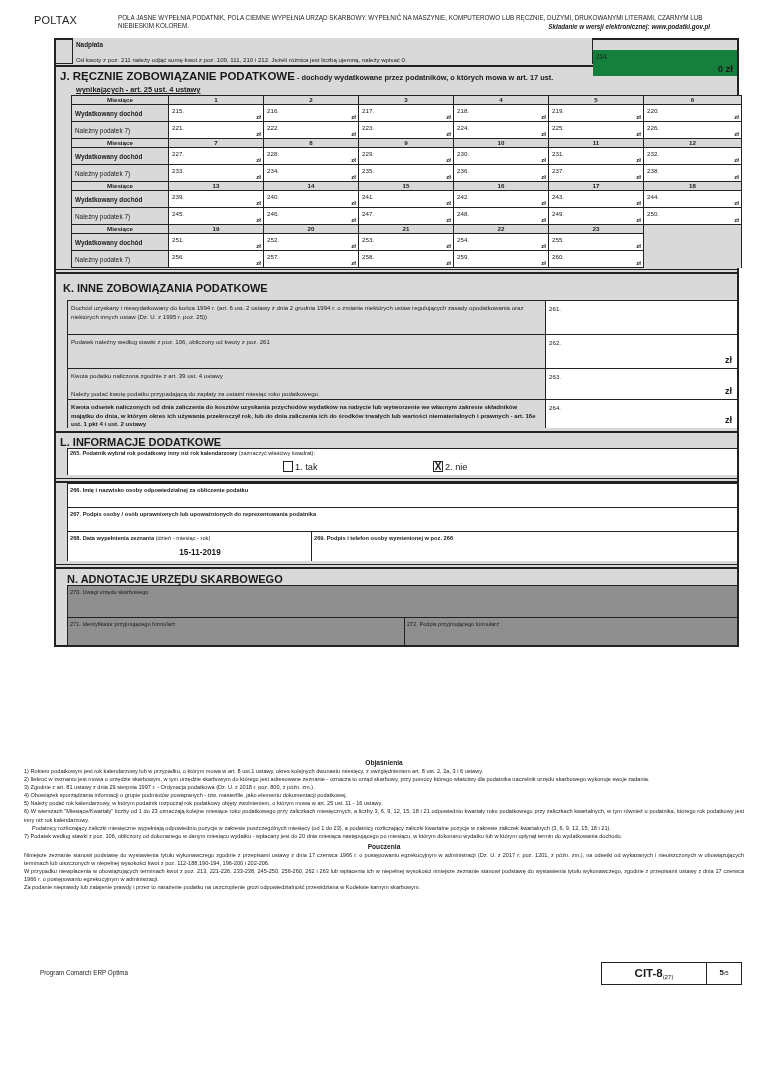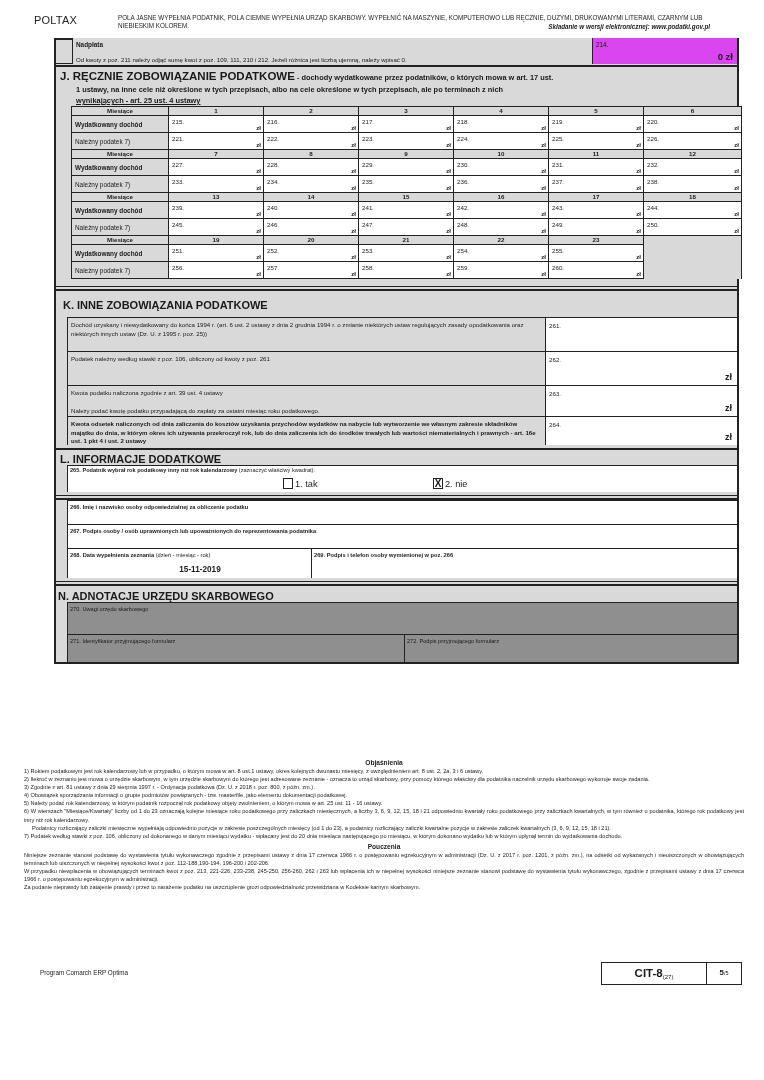--- a/index.html
+++ b/index.html
@@ -12,21 +12,21 @@
   .hdr .elec { position: absolute; right: 54px; top: 23px; font-size: 6.3px; font-style: italic; font-weight: bold; color: #222; }
 
   .frame { position: absolute; left: 54px; top: 38px; width: 685px; border-left: 2px solid #222; border-right: 2px solid #222; border-bottom: 2px solid #222; background: #d9d9d9; }
   .frame:before { content: ""; position: absolute; left: -2px; right: -2px; top: 0; border-top: 2px solid #222; }
 
   
   .nadplata { position: relative; height: 26px; border-bottom: 1px solid #222; }
   .nadplata .lbl { position: absolute; left: 16px; top: 0; height: 26px; width: 521px; border-left: 1px solid #222; border-right: 1px solid #222; background: #d9d9d9; }
   .nadplata .lbl .t1 { position: absolute; left: 3px; top: 3px; font-size: 6.4px; font-weight: bold; }
   .nadplata .lbl .t2 { position: absolute; left: 3px; top: 18px; font-size: 6.1px; }
-  .nadplata .val { position: absolute; left: 537px; top: 0; right: 0; height: 26px; background: #d946ef; text-align: right; }
+  .nadplata .val { position: absolute; left: 537px; top: 12px; right: 0; height: 26px; background: #15803d; text-align: right; }
   .nadplata .val .num { position: absolute; left: 3px; top: 3px; font-size: 6.4px; }
   .nadplata .val .amt { position: absolute; right: 4px; top: 13px; font-size: 9.5px; font-weight: bold; }
 
   .sep2 { height: 3px; border-bottom: 2px solid #222; }
 
   
   .secJ { position: relative; padding: 3px 0 0 4px; }
   .secJ .title { font-size: 11.5px; font-weight: bold; line-height: 13px; }
   .secJ .title .sub { font-size: 7.4px; }
   .secJ .cont { font-size: 7.4px; font-weight: bold; line-height: 11px; padding-left: 16px; }
@@ -72,21 +72,21 @@
   .mrow .t { position: absolute; left: 2px; top: 3px; }
   .mrow.split { display: flex; height: 30px; }
   .mrow.split .c1 { width: 244px; border-right: 1px solid #222; position: relative; }
   .mrow.split .c2 { flex: 1; position: relative; }
   .mrow.split .t .nb { font-weight: normal; }
   .mrow .date { position: absolute; left: 0; width: 264px; top: 16px; text-align: center; font-size: 8.2px; font-weight: bold; }
 
   
   .secN { position: relative; border-top: 2px solid #222; }
   .secN:before { content: ""; position: absolute; left: 0; right: 0; top: -5px; border-top: 1px solid #222; }
-  .secN .title { font-size: 11px; font-weight: bold; padding: 4px 0 0 2px; line-height: 12px; }
+  .secN .title { font-size: 11px; font-weight: bold; padding: 4px 0 0 11px; line-height: 12px; }
   .secN .sub { font-size: 7.6px; padding-left: 5px; line-height: 10px; }
   .secN .sub u { text-decoration: underline; }
   .nrow { margin-left: 11px; background: #8f8f8f; border-top: 1px solid #222; border-left: 1px solid #222; height: 32px; position: relative; font-size: 5.6px; }
   .nrow .t { position: absolute; left: 2px; top: 3px; color: #1a1a1a; }
   .nrow.split { display: flex; height: 28px; }
   .nrow.split .c1 { width: 337px; border-right: 1px solid #222; position: relative; }
   .nrow.split .c2 { flex: 1; position: relative; }
 
   
   .notes { position: absolute; left: 24px; top: 758px; width: 720px; font-size: 5.6px; line-height: 8.1px; color: #222; }
@@ -119,21 +119,20 @@
     </div>
     <div class="val">
       <span class="num">214.</span>
       <span class="amt">0 zł</span>
     </div>
   </div>
   <div class="sep2"></div>
 
   <div class="secJ">
     <div class="title"><span>J. RĘCZNIE ZOBOWIĄZANIE PODATKOWE</span><span class="sub"> - dochody wydatkowane przez podatników, o których mowa w art. 17 ust.</span></div>
-    <div class="cont">1 ustawy, na inne cele niż określone w tych przepisach, albo na cele określone w tych przepisach, ale po terminach z nich</div>
     <div class="cont"><u>wynikających - art. 25 ust. 4 ustawy</u></div>
 
     <table class="months">
       <colgroup>
         <col style="width:97px">
           <col style="width:95px">
           <col style="width:95px">
           <col style="width:95px">
           <col style="width:95px">
           <col style="width:95px">
@@ -382,21 +381,21 @@
             <td class="cell">
               <span class="n">260.</span>
               <span class="zl">zł</span>
             </td>
           </tr>
         </tbody>
     </table>
     <div class="bottompad"></div>
   </div>
 
-  <div class="secK" style="margin-top:6px;">
+  <div class="secK" style="">
     <div class="title">K. INNE ZOBOWIĄZANIA PODATKOWE</div>
     <div class="krow" style="height:34px;">
       <div class="lbl">Dochód uzyskany i niewydatkowany do końca 1994 r. (art. 6 ust. 2 ustawy z dnia 2 grudnia 1994 r. o zmianie niektórych ustaw regulujących zasady opodatkowania oraz niektórych innych ustaw (Dz. U. z 1995 r. poz. 25))</div>
       <div class="val">
           <span class="num">261.</span>
         </div>
     </div>
     <div class="krow" style="height:34px;">
       <div class="lbl">Podatek należny według stawki z poz. 106, obliczony od kwoty z poz. 261</div>
       <div class="val">

